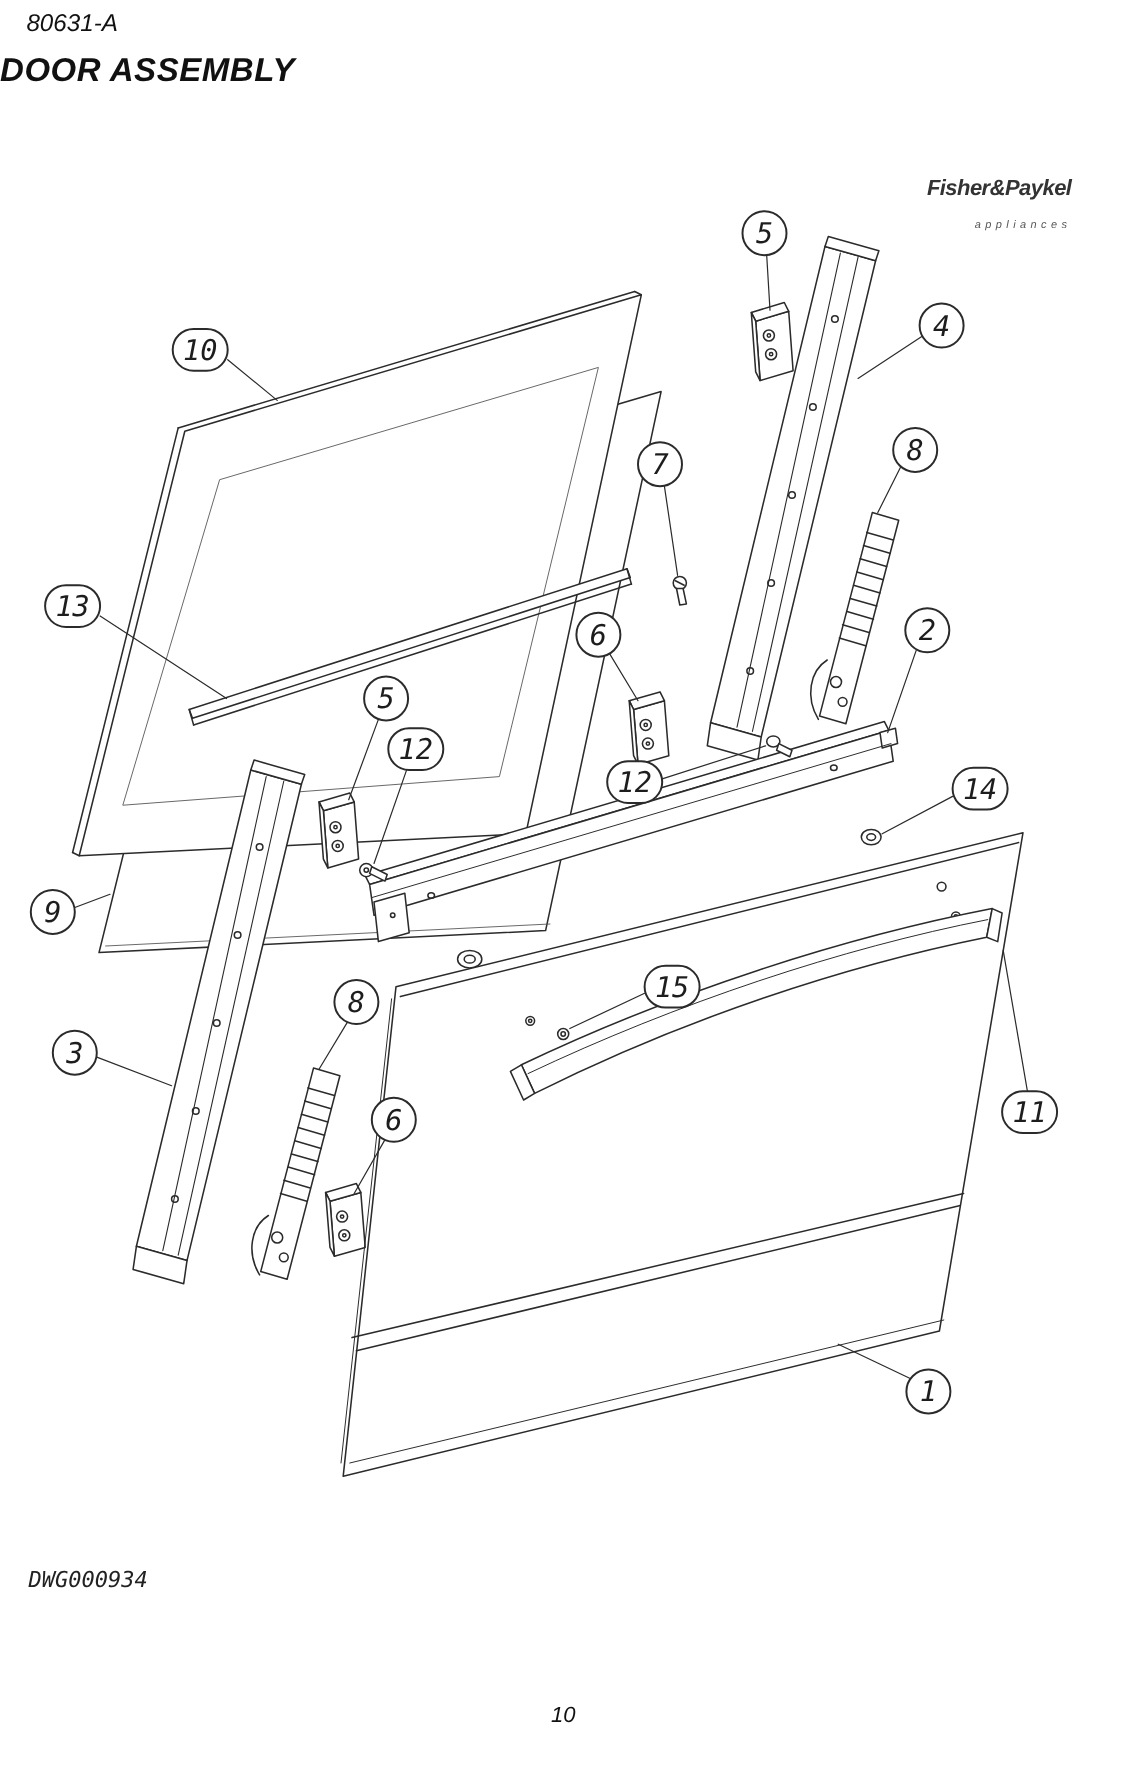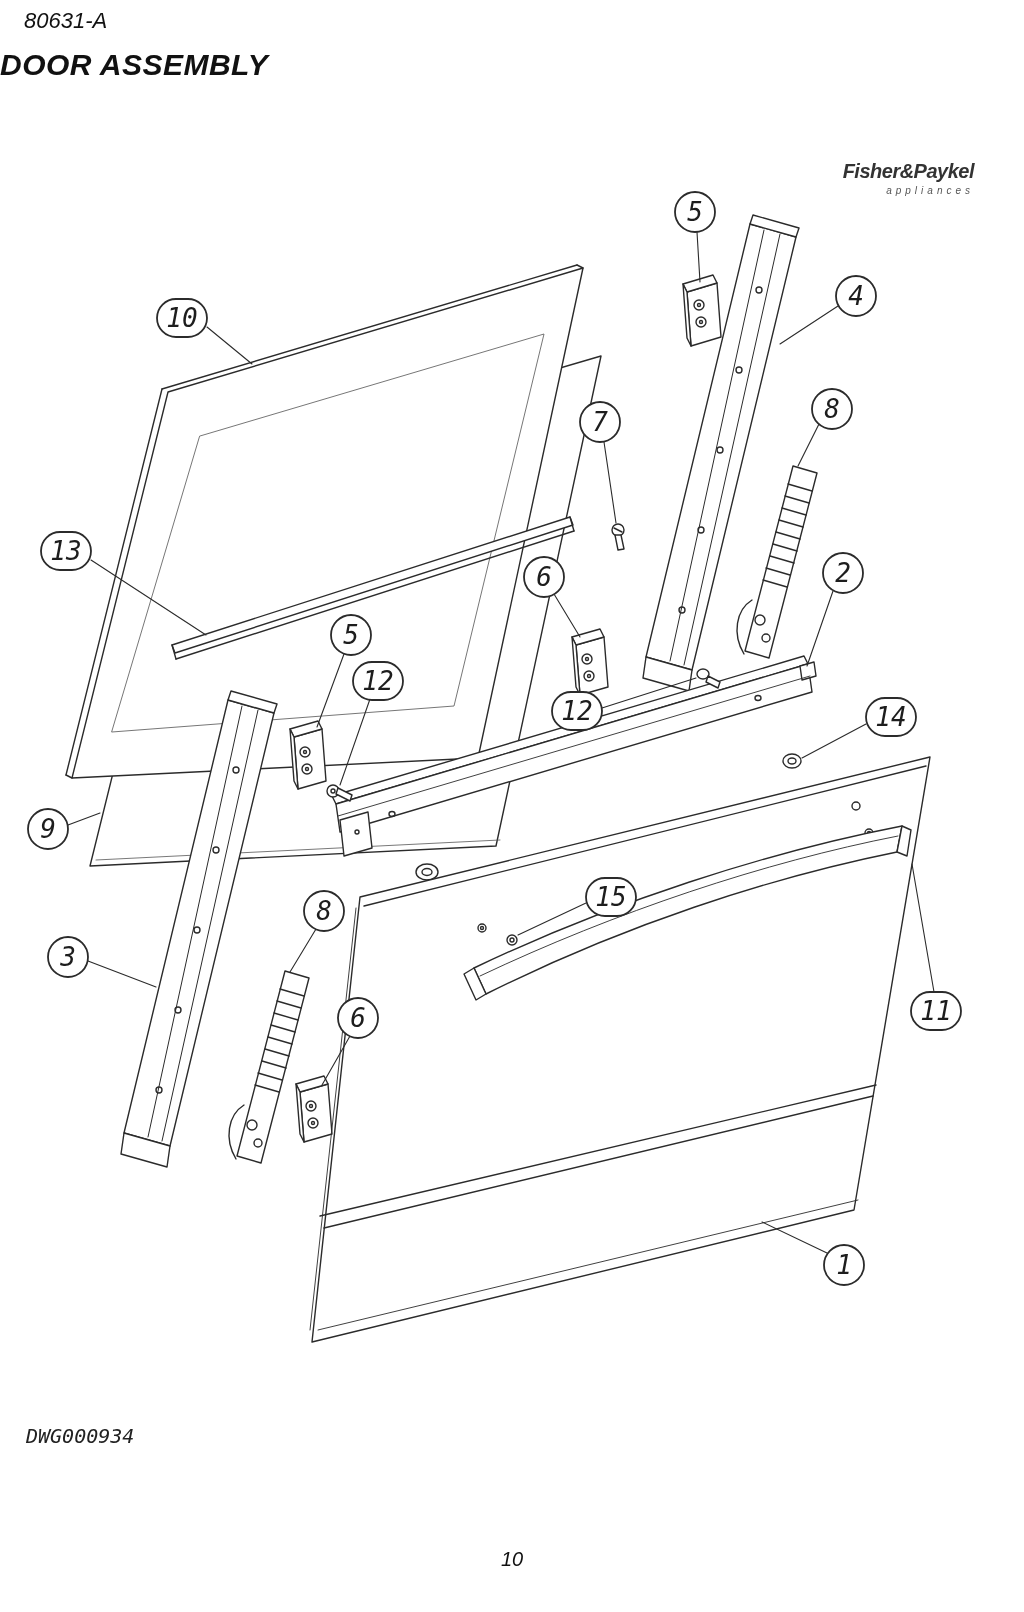--- a/index.html
+++ b/index.html
@@ -4,21 +4,21 @@
 <style>
   * { margin:0; padding:0; box-sizing:border-box; }
   html,body { background:#ffffff; }
   body { font-family:"Liberation Sans", sans-serif; color:#111; }
   .page { position:relative; width:1024px; height:1612px; background:#fff; overflow:hidden;font-style:italic; }
   .doc-number { position:absolute; top:8px; left:24px; font-size:22px; color:#111; }
   .title { position:absolute; top:48px; left:0; width:100%; 
            font-size:30px; font-weight:bold; letter-spacing:0.5px; color:#111; }
   .brand { position:absolute; top:160px; right:50px; text-align:right; color:#333; }
   .brand-name { font-size:20px; font-weight:bold; letter-spacing:-0.5px; }
-  .brand-tagline { font-size:10px; letter-spacing:4px; color:#555; margin-top:2px; }
+  .brand-tagline { font-size:10px; letter-spacing:4px; color:#555; margin-top:16px; }
   .dwg { position:absolute; left:26px; top:1424px; font-size:20px;
          font-family:"DejaVu Sans Mono", monospace; color:#222; }
   .page-num { position:absolute; top:1548px; left:0; width:100%; text-align:center; font-size:20px; color:#111; }
   svg.diagram { position:absolute; left:0; top:0; }
   .balloon-text { font-family:"DejaVu Sans Mono", monospace; fill:#1d1d1d; }
 </style>
 </head>
 <body>
 
 <div class="page">

